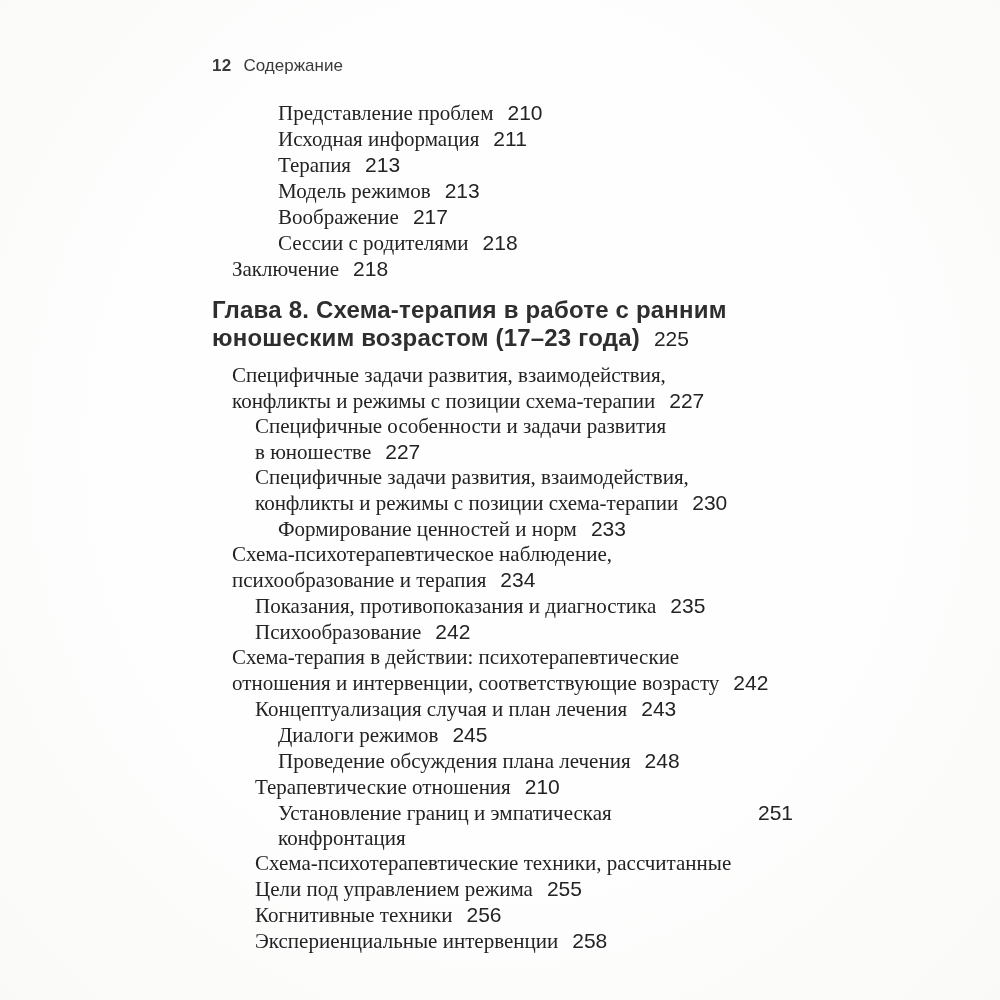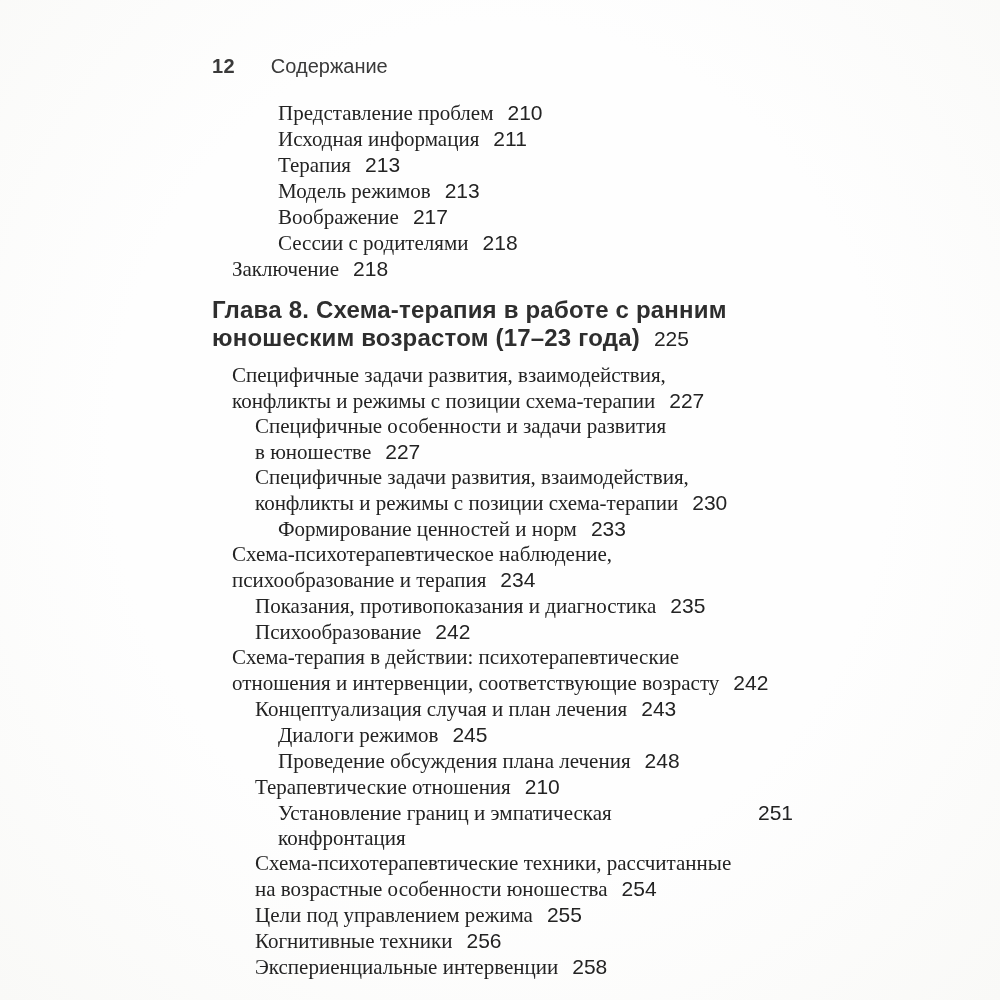--- a/index.html
+++ b/index.html
@@ -17,23 +17,23 @@
     width: 1000px;
     height: 1000px;
     box-sizing: border-box;
     padding: 56px 207px 20px 212px;
     background: radial-gradient(ellipse at 50% 45%, #fefefe 55%, #f9f9f7 100%);
     overflow: hidden;
   }
   .running-header {
     display: flex;
     align-items: flex-start;
-    gap: 36px;
+    gap: 12px;
     font-family: "Liberation Sans", sans-serif;
-    font-size: 20px;
+    font-size: 17px;
     line-height: 20px;
     color: #3a3a3a;
   }
   .running-header .num {
     font-weight: 700;
     letter-spacing: 0.3px;
   }
   .toc {
     margin-top: 24px;
     font-size: 21px;
@@ -228,24 +228,20 @@
         <div class="toc-line">
           <span class="toc-text">Установление границ и эмпатическая конфронтация</span>
           <span class="toc-page">251</span>
         </div>
       </div>
       <div class="toc-entry entry--sub1">
         <div class="toc-line">
           <span class="toc-text">Схема-психотерапевтические техники, рассчитанные</span>
           <span class="toc-page"></span>
         </div>
-        <div class="toc-line">
-          <span class="toc-text">на возрастные особенности юношества</span>
-          <span class="toc-page">254</span>
-        </div>
       </div>
       <div class="toc-entry entry--sub1">
         <div class="toc-line">
           <span class="toc-text">Цели под управлением режима</span>
           <span class="toc-page">255</span>
         </div>
       </div>
       <div class="toc-entry entry--sub1">
         <div class="toc-line">
           <span class="toc-text">Когнитивные техники</span>

